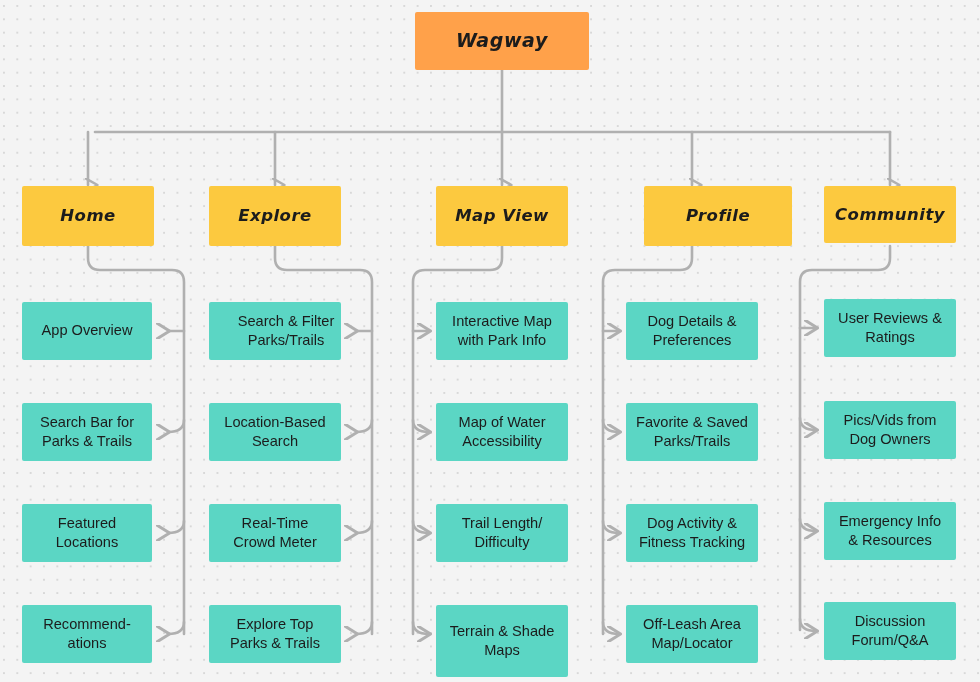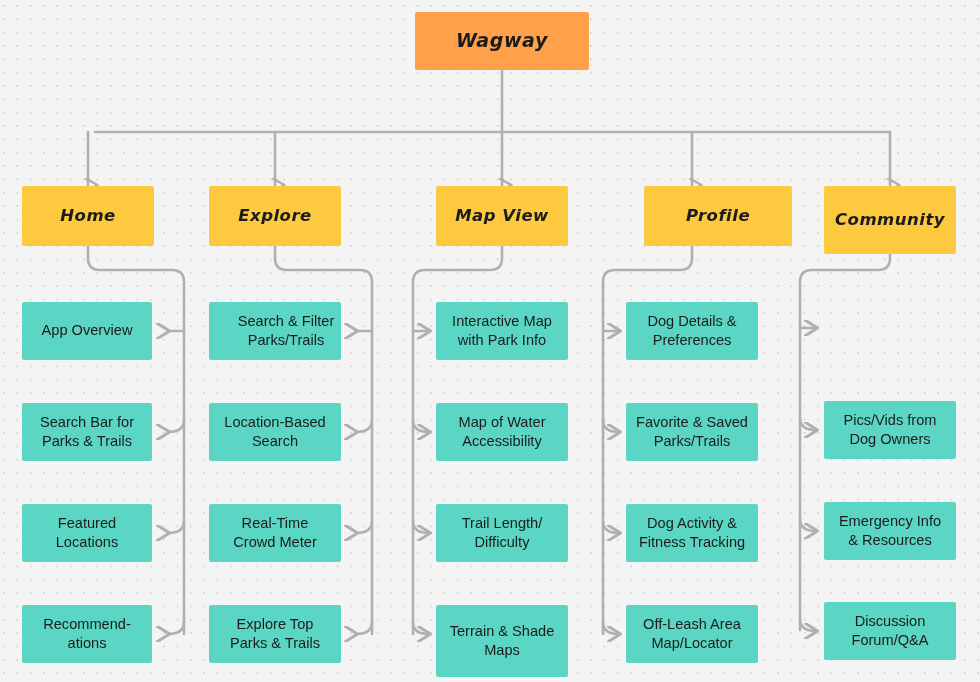--- a/index.html
+++ b/index.html
@@ -141,21 +141,21 @@
   </div>
   <div class="node branch" style="left:209px; top:186px; width:132px; height:60px;">
     <span>Explore</span>
   </div>
   <div class="node branch" style="left:436px; top:186px; width:132px; height:60px;">
     <span>Map View</span>
   </div>
   <div class="node branch" style="left:626px; top:186px; width:148px; height:60px;margin-left:18px;">
     <span>Profile</span>
   </div>
-  <div class="node branch" style="left:824px; top:186px; width:132px; height:68px;">
+  <div class="node branch" style="left:824px; top:186px; width:132px; height:57px;">
     <span>Community</span>
   </div>
 
   <div class="node leaf" style="left:22px; top:302px; width:130px; height:58px;">
     <span class="leaf-label">
       <span>App Overview</span>
     </span>
   </div>
   <div class="node leaf" style="left:22px; top:403px; width:130px; height:58px;">
     <span class="leaf-label">
@@ -244,20 +244,26 @@
       <span>Fitness Tracking</span>
     </span>
   </div>
   <div class="node leaf" style="left:626px; top:605px; width:132px; height:58px;">
     <span class="leaf-label">
       <span>Off-Leash Area</span><br>
       <span>Map/Locator</span>
     </span>
   </div>
 
+  <div class="node leaf" style="left:824px; top:299px; width:132px; height:58px;">
+    <span class="leaf-label">
+      <span>User Reviews &amp;</span><br>
+      <span>Ratings</span>
+    </span>
+  </div>
   <div class="node leaf" style="left:824px; top:401px; width:132px; height:58px;">
     <span class="leaf-label">
       <span>Pics/Vids from</span><br>
       <span>Dog Owners</span>
     </span>
   </div>
   <div class="node leaf" style="left:824px; top:502px; width:132px; height:58px;">
     <span class="leaf-label">
       <span>Emergency Info</span><br>
       <span>&amp; Resources</span>

